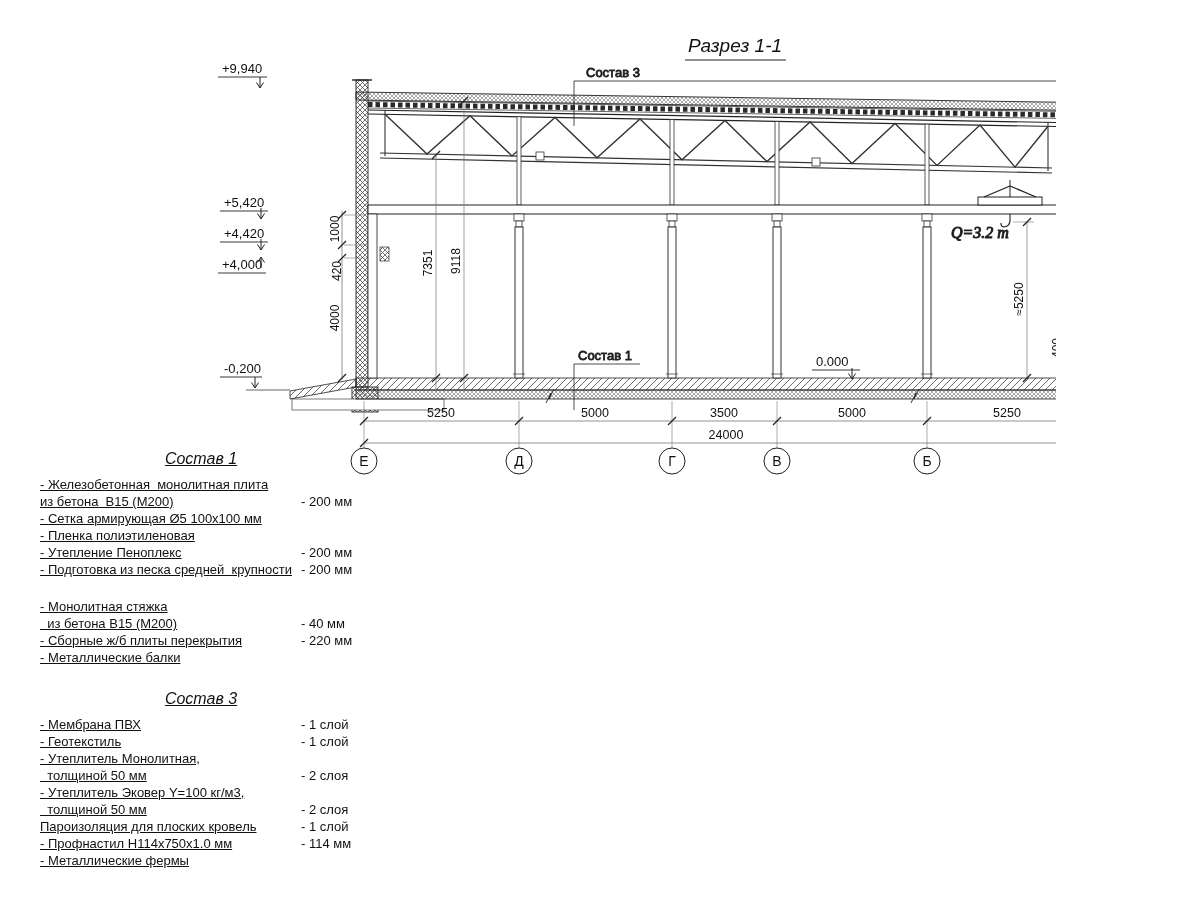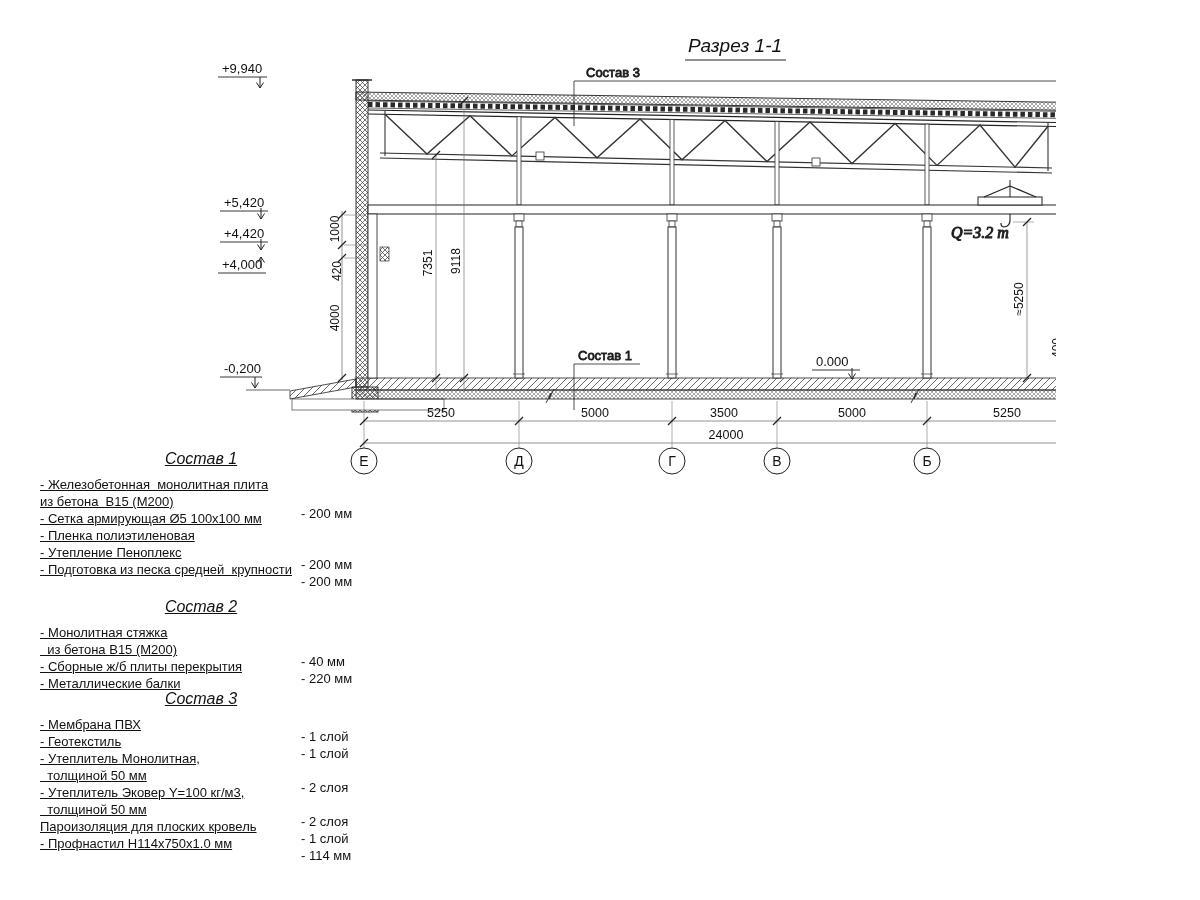--- a/index.html
+++ b/index.html
@@ -10,21 +10,21 @@
   .dim-t{font-size:12.5px;}
   .rot-t{font-size:12px;}
   .lvl-t{font-size:13px;}
   .axis-t{font-size:14px;}
   .lbl-t{font-size:13px;}
   .title-t{font-size:19px;font-style:italic;}
   .crane-t{font-family:"Liberation Serif",serif;font-style:italic;font-size:16px;}
   .comp{position:absolute;left:40px;width:322px;}
   .comp-title{text-align:center;font-style:italic;font-size:16px;text-decoration:underline;margin-bottom:8px;}
   .crow{position:relative;font-size:13px;line-height:17px;white-space:pre;text-decoration:underline;}
-  .cval{position:absolute;left:261px;top:12px;white-space:pre;}
+  .cval{position:absolute;left:261px;top:0;white-space:pre;}
 </style>
 </head>
 <body>
 
 <div id="canvas">
 
 <svg width="1200" height="900" viewBox="0 0 1200 900">
   <defs>
     <pattern id="hw" width="5" height="5" patternUnits="userSpaceOnUse">
       <path d="M0 0 L5 5 M5 0 L0 5" stroke="#3a3a3a" stroke-width="0.7"></path>
@@ -277,32 +277,32 @@
     <div class="comp-title">Состав 1</div>
     <div class="crow"><span>- Железобетонная  монолитная плита</span><span class="cval"></span></div>
     <div class="crow"><span>из бетона  В15 (М200)</span><span class="cval">- 200 мм</span></div>
     <div class="crow"><span>- Сетка армирующая Ø5 100х100 мм</span><span class="cval"></span></div>
     <div class="crow"><span>- Пленка полиэтиленовая</span><span class="cval"></span></div>
     <div class="crow"><span>- Утепление Пеноплекс</span><span class="cval">- 200 мм</span></div>
     <div class="crow"><span>- Подготовка из песка средней  крупности</span><span class="cval">- 200 мм</span></div>
   </div>
 
   <div class="comp" style="top:598px">
-    <div class="comp-title">Состав 2</div>
     <div class="crow"><span>- Монолитная стяжка</span><span class="cval"></span></div>
     <div class="crow"><span>  из бетона В15 (М200)</span><span class="cval">- 40 мм</span></div>
     <div class="crow"><span>- Сборные ж/б плиты перекрытия</span><span class="cval">- 220 мм</span></div>
     <div class="crow"><span>- Металлические балки</span><span class="cval"></span></div>
   </div>
 
   <div class="comp" style="top:690px">
     <div class="comp-title">Состав 3</div>
     <div class="crow"><span>- Мембрана ПВХ</span><span class="cval">- 1 слой</span></div>
     <div class="crow"><span>- Геотекстиль</span><span class="cval">- 1 слой</span></div>
     <div class="crow"><span>- Утеплитель Монолитная,</span><span class="cval"></span></div>
     <div class="crow"><span>  толщиной 50 мм</span><span class="cval">- 2 слоя</span></div>
     <div class="crow"><span>- Утеплитель Эковер Y=100 кг/м3,</span><span class="cval"></span></div>
     <div class="crow"><span>  толщиной 50 мм</span><span class="cval">- 2 слоя</span></div>
     <div class="crow"><span>Пароизоляция для плоских кровель</span><span class="cval">- 1 слой</span></div>
     <div class="crow"><span>- Профнастил Н114х750х1.0 мм</span><span class="cval">- 114 мм</span></div>
+    <div class="crow"><span>- Металлические фермы</span><span class="cval"></span></div>
   </div>
 
 </div>
 
 </body></html>

